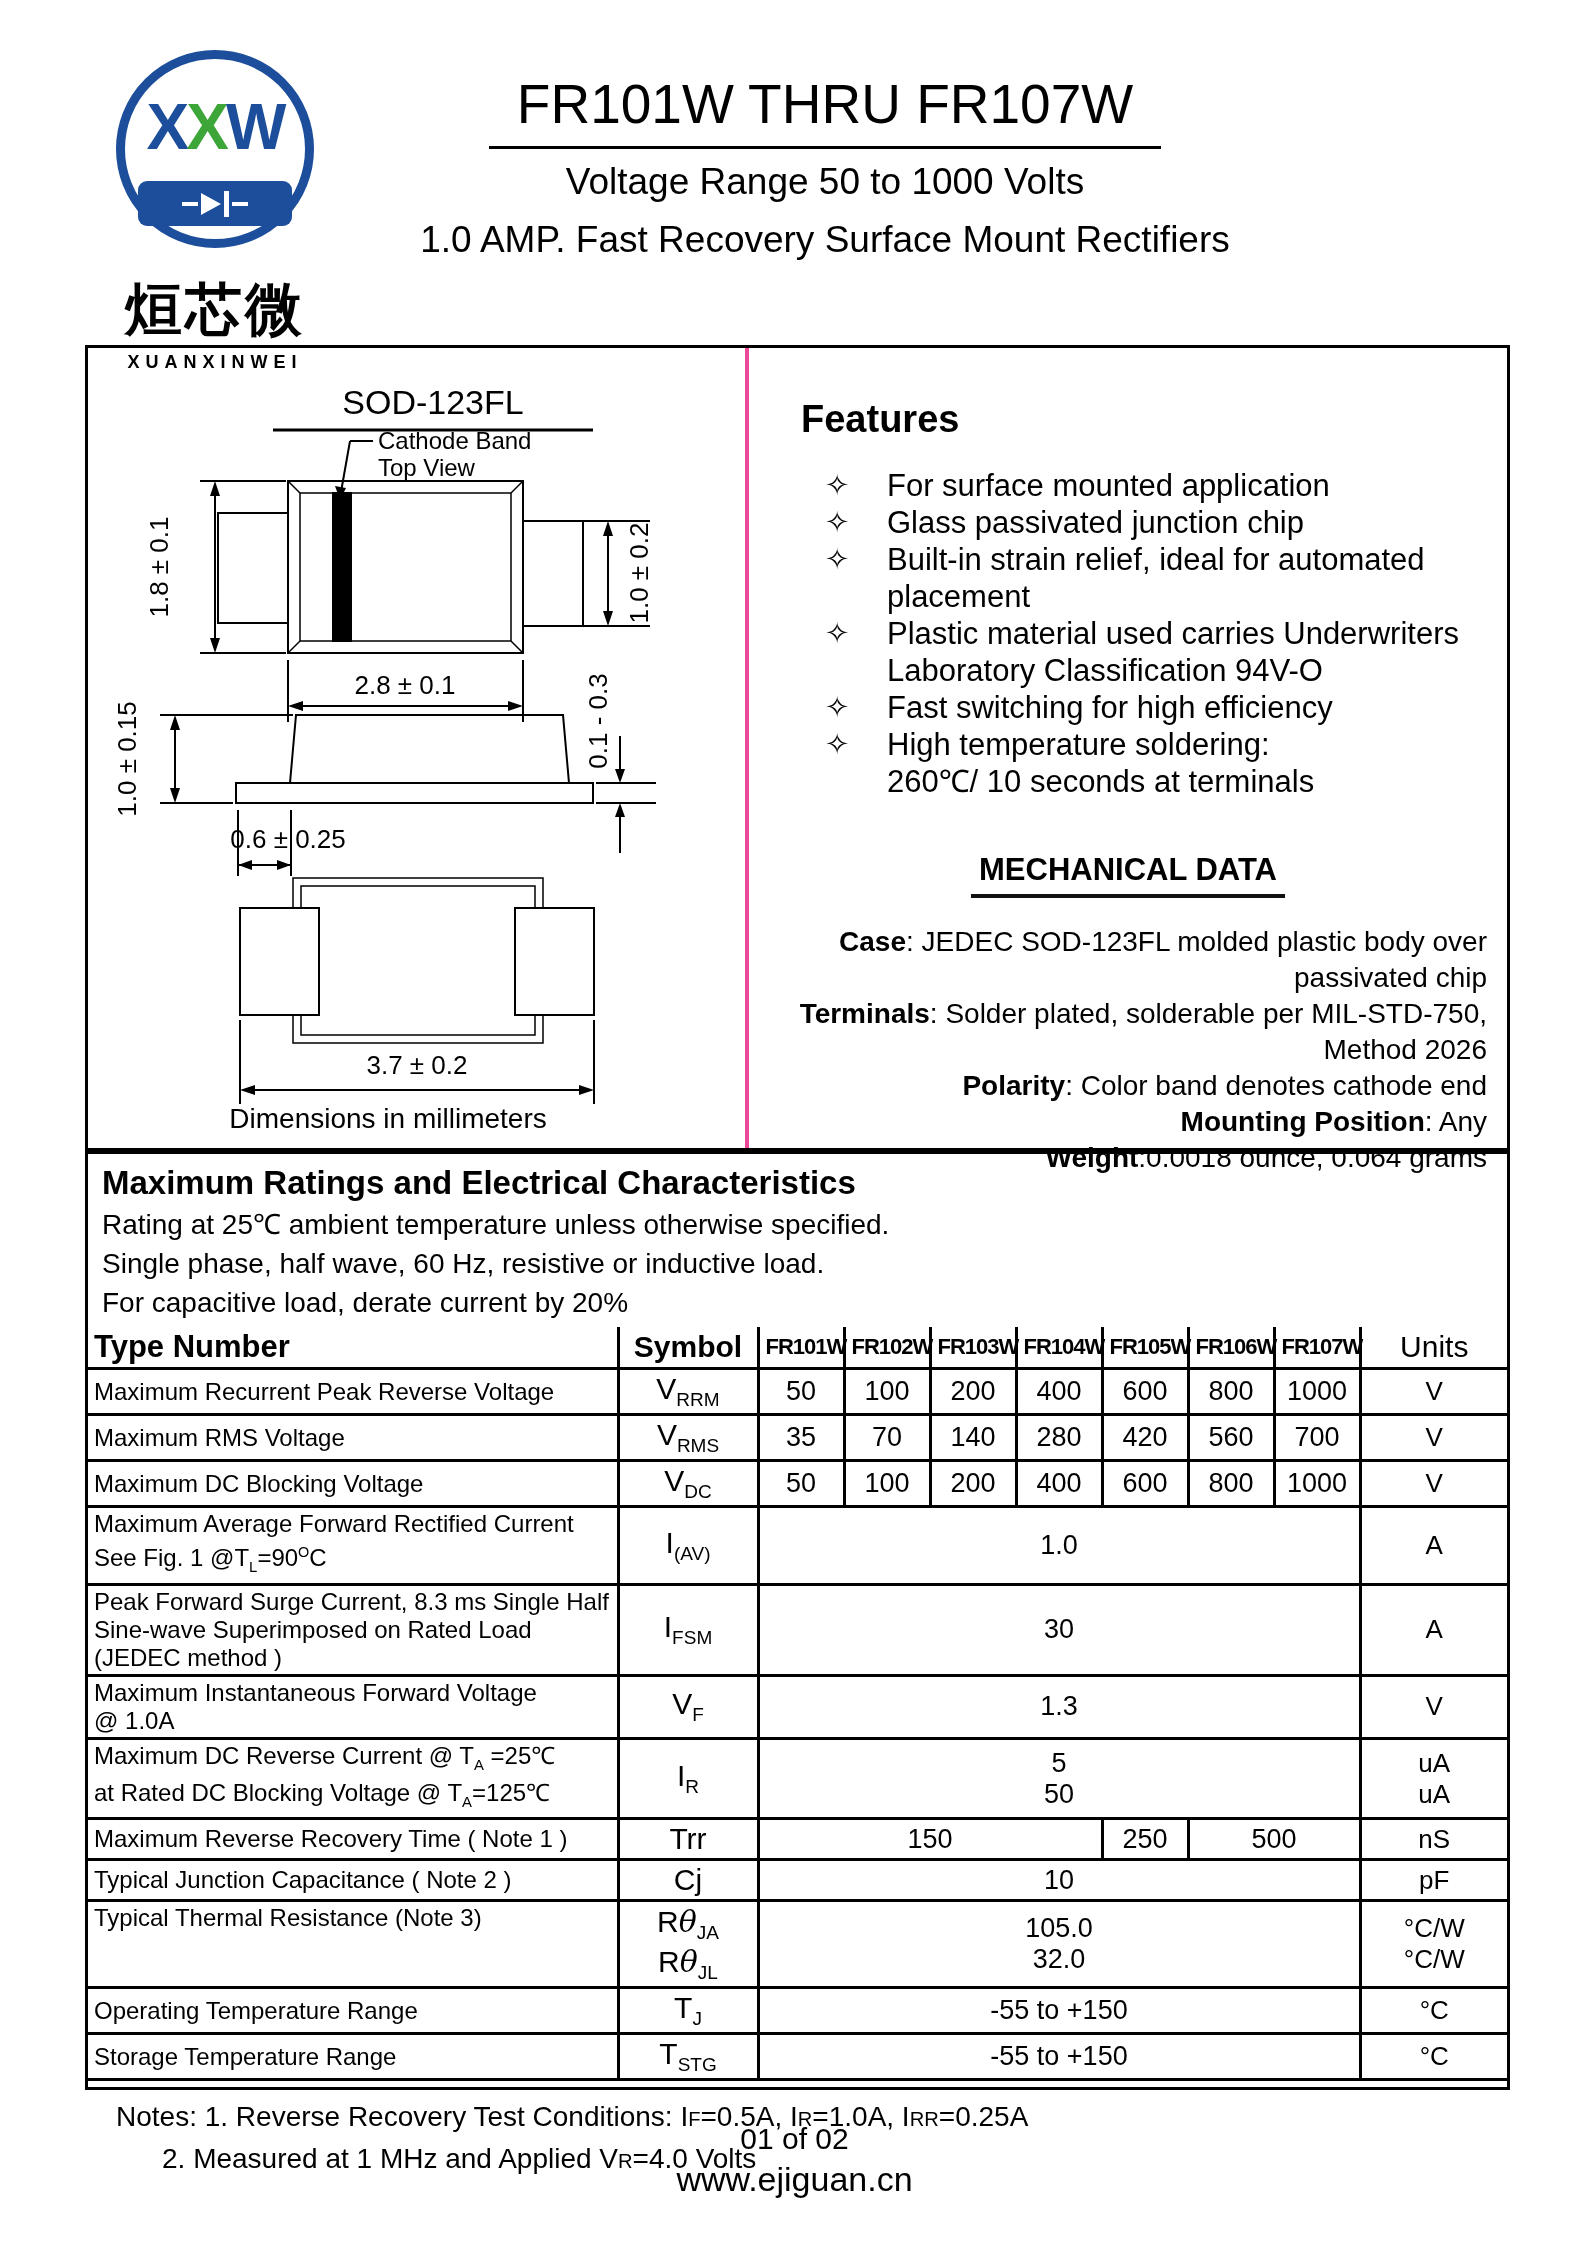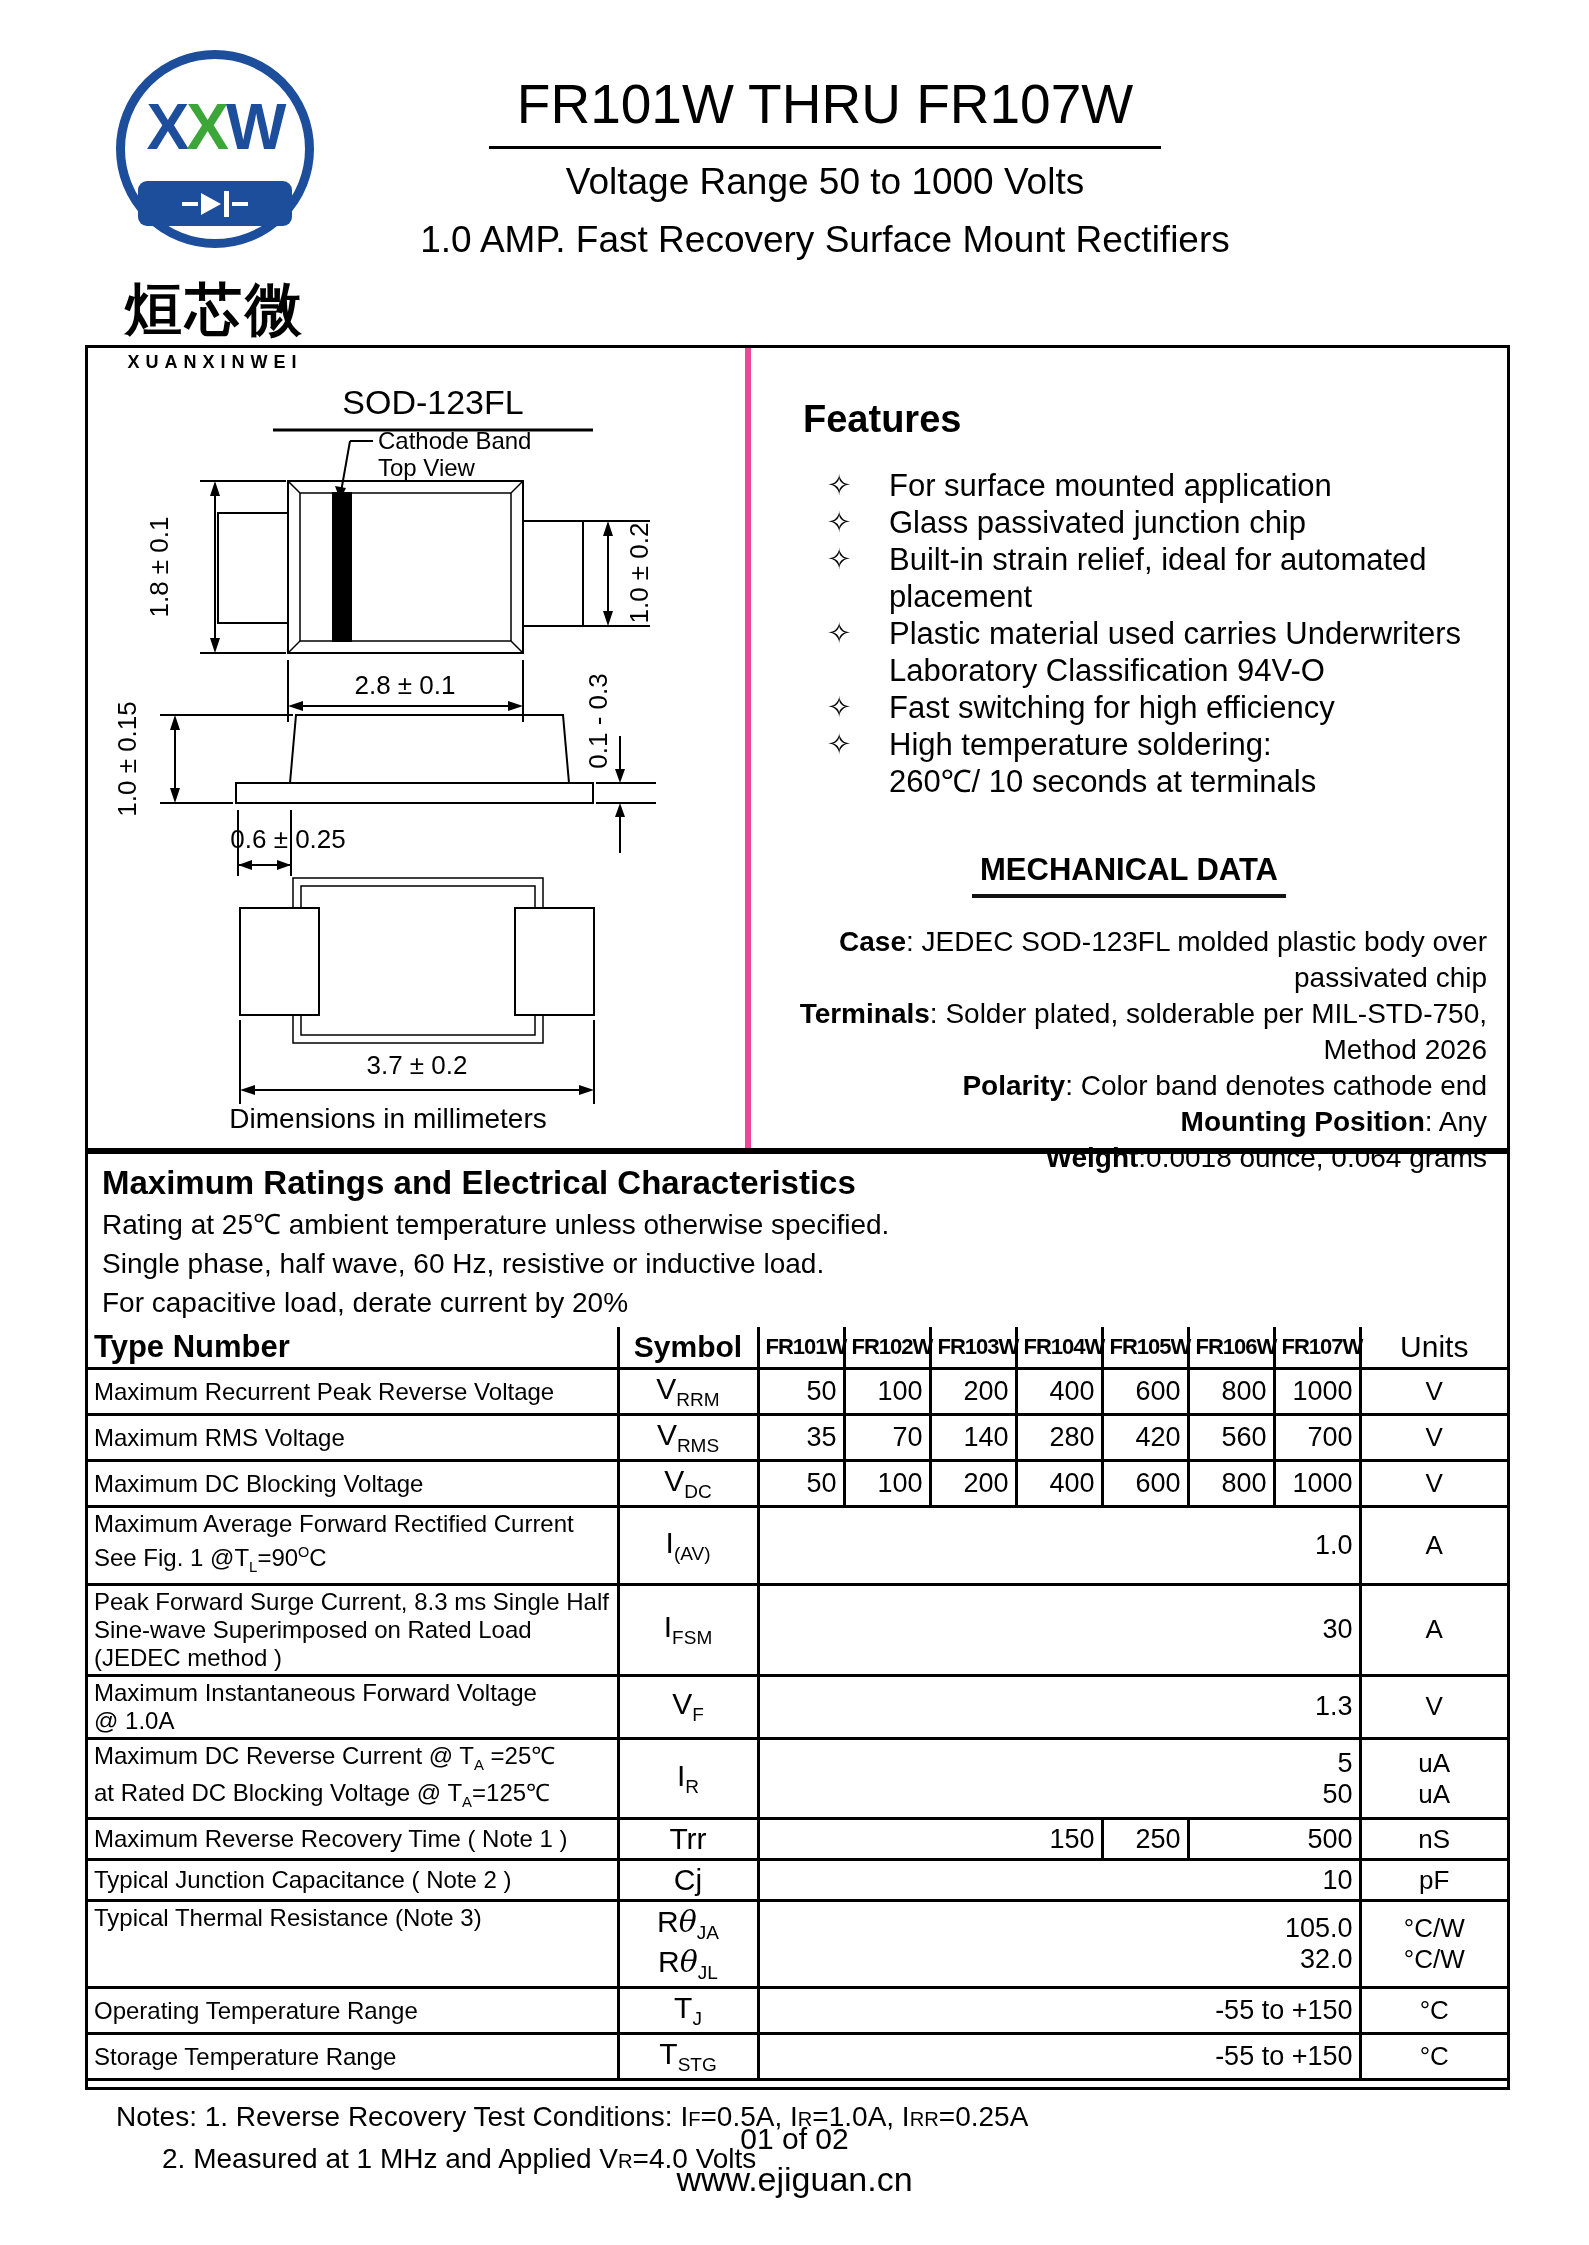--- a/index.html
+++ b/index.html
@@ -35,21 +35,21 @@
   .title-rule { width:672px; height:3px; background:#000; margin:10px auto 12px; }
   .doc-sub1 { font-size:37px; margin-top:6px; }
   .doc-sub2 { font-size:37px; margin-top:16px; }
 
   
   .box-upper { position:absolute; left:85px; top:345px; width:1425px; height:806px;
                border:3px solid #000; }
   .panel-left { position:absolute; left:0; top:0; width:657px; height:100%; }
   .panel-left svg { display:block; }
   .panel-right { position:absolute; left:657px; top:0; right:0; bottom:0;
-                 border-left:6px solid #ec4899; }
+                 border-left:4px solid #ec4899; }
   .feat-head { margin:50px 0 0 52px; font-size:38px; font-weight:bold; }
   .feat-list { margin-top:26px; font-size:31px; line-height:37px; }
   .feat-line { position:relative; padding-left:138px; }
   .feat-line .blt { position:absolute; left:76px; top:0; font-size:29px;
                     font-family:"DejaVu Sans", sans-serif; }
   .feat-cont { padding-left:138px; }
   .mech-wrap { margin-top:52px; text-align:center; }
   .mech-head { display:inline-block; font-size:31px; font-weight:bold;
                border-bottom:4px solid #111; padding:0 8px 6px; }
   .mech-body { margin:26px 0 0 48px; font-size:28px; line-height:36px; text-align:right;
@@ -67,21 +67,21 @@
   table.ratings th:first-child, table.ratings td:first-child { border-left:none; }
   table.ratings th:last-child,  table.ratings td:last-child  { border-right:none; }
   table.ratings tr:first-child th { border-top:none; }
   th.h-type { text-align:left; font-size:31px; padding:8px 6px 8px 12px; }
   th.h-sym  { font-size:30px; }
   th.h-part { font-size:22px; letter-spacing:-1px; padding:8px 0; }
   th.h-unit { font-size:30px; font-weight:normal; }
   td.c-param { font-size:24px; line-height:28px; text-align:left; padding-left:10px; }
   td.c-sym { text-align:center; font-size:30px; }
   td.c-sym sub { font-size:19px; }
-  td.c-val { text-align:right; font-size:27px; }
+  td.c-val { text-align:center; font-size:27px; }
   td.c-unit { text-align:center; font-size:26px; }
   .th { font-style:italic; font-family:"DejaVu Serif", serif; }
   sub { font-size:0.62em; }
   sup { font-size:0.6em; }
   .notes { margin:16px 0 0 28px; font-size:28px; line-height:40px; }
   .notes .ind { padding-left:46px; }
   .sm { font-size:0.72em; }
 
   
   .footer-page { position:absolute; left:0; right:0; top:2122px; text-align:center; font-size:30px; }

